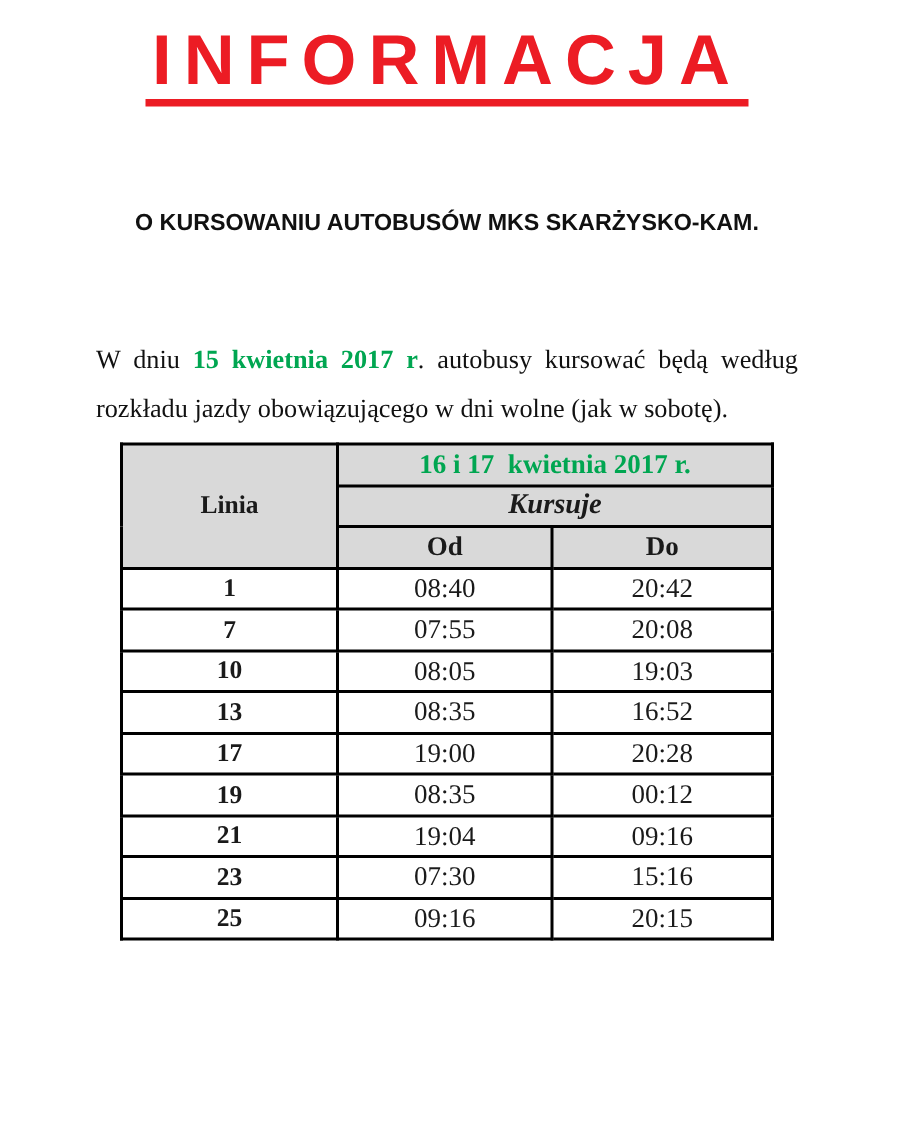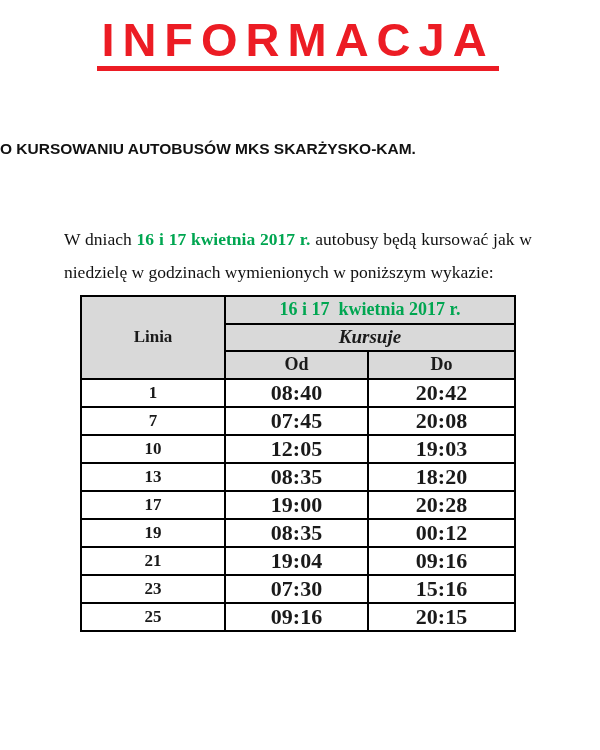--- a/index.html
+++ b/index.html
@@ -29,20 +29,21 @@
     font-weight: 700;
     font-size: 47px;
     letter-spacing: 0.17em;
     color: var(--accent-red);
     padding: 0 4px 3px 4px;
     border-bottom: 5px solid var(--accent-red);
     line-height: 1.0;
   }
   .subtitle {
     margin-top: 15px;
+    text-align: center;
     font-family: "Liberation Sans", sans-serif;
     font-size: 15.5px;
     font-weight: 600;
     line-height: 25px;
     color: #111;
     white-space: pre-wrap;
   }
   .body-text {
     margin: 12px 64px 0 64px;
     font-size: 17.5px;
@@ -68,38 +69,38 @@
   }
   table.schedule thead th { background: var(--header-bg); }
   th.date-header {
     color: var(--accent-green);
     font-size: 18px;
     white-space: pre-wrap;
   }
   th.linia-header { font-size: 17px; }
   th.kursuje-header { font-size: 19px; font-style: italic; }
   th.oddo-header { font-size: 18px; }
-  table.schedule tbody td { background: #fff; font-size: 22px; font-weight: 700; }
+  table.schedule tbody td { background: #fff; font-size: 18px; font-weight: 400; }
   table.schedule tbody td.linia-cell { font-weight: 700; font-size: 17px; }
 </style>
 </head>
 <body>
 
 <div class="page">
 
   <div class="title-wrap">
     <div class="title">INFORMACJA</div>
   </div>
 
   <div class="subtitle">
     <div>O KURSOWANIU AUTOBUSÓW MKS SKARŻYSKO-KAM.</div>
   </div>
 
   <div class="body-text">
-    <p><span>W dniach </span><span class="green">16 i 17 kwietnia 2017 r.</span><span> autobusy będą kursować jak w niedzielę w godzinach wymienionych w poniższym wykazie:</span></p>
+    <p><span>W dniu </span><span class="green">15 kwietnia 2017 r</span><span>. autobusy kursować będą według rozkładu jazdy obowiązującego w dni wolne (jak w sobotę).</span></p>
   </div>
 
   <table class="schedule">
     <colgroup>
       <col style="width:144px">
       <col style="width:143px">
       <col style="width:147px">
     </colgroup>
     <thead>
       <tr>
@@ -115,32 +116,32 @@
       </tr>
     </thead>
     <tbody>
         <tr>
           <td class="linia-cell">1</td>
           <td>08:40</td>
           <td>20:42</td>
         </tr>
         <tr>
           <td class="linia-cell">7</td>
-          <td>07:45</td>
+          <td>07:55</td>
           <td>20:08</td>
         </tr>
         <tr>
           <td class="linia-cell">10</td>
-          <td>12:05</td>
+          <td>08:05</td>
           <td>19:03</td>
         </tr>
         <tr>
           <td class="linia-cell">13</td>
           <td>08:35</td>
-          <td>18:20</td>
+          <td>16:52</td>
         </tr>
         <tr>
           <td class="linia-cell">17</td>
           <td>19:00</td>
           <td>20:28</td>
         </tr>
         <tr>
           <td class="linia-cell">19</td>
           <td>08:35</td>
           <td>00:12</td>

